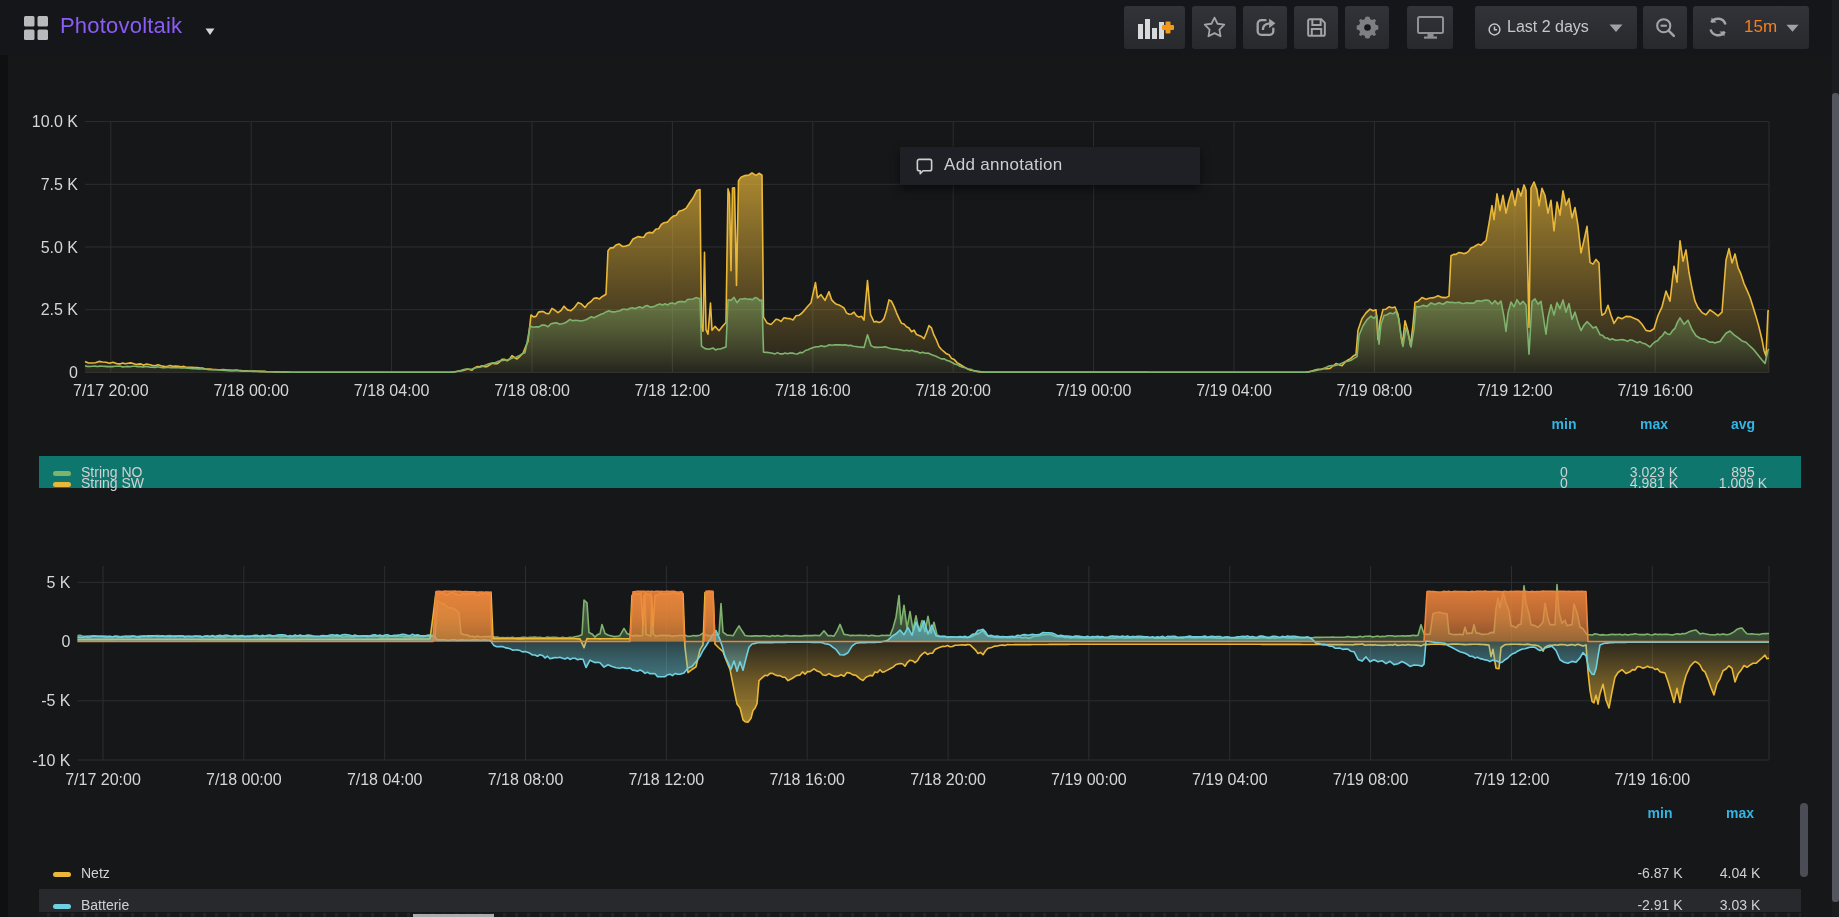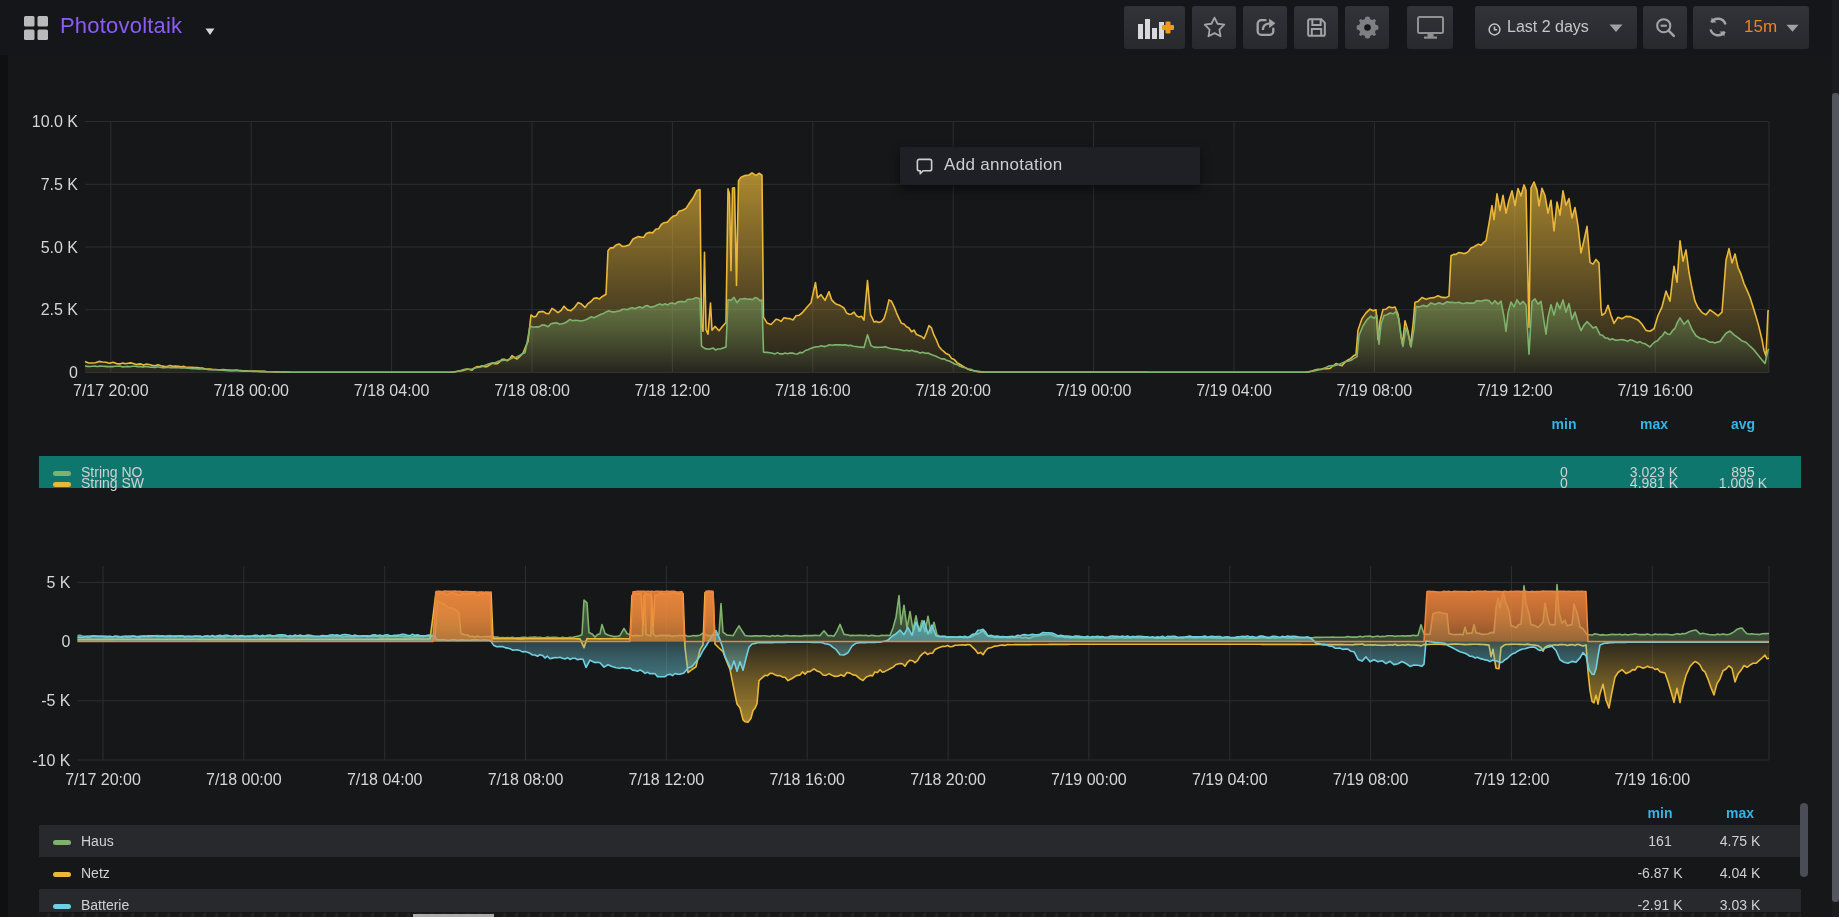--- a/index.html
+++ b/index.html
@@ -240,26 +240,20 @@
       <div class="dash" style="background:#EAB839"></div>
       <div class="nm">String SW</div>
       <div class="lgv" style="left:1480px">0</div>
       <div class="lgv" style="left:1570px">4.981 K</div>
       <div class="lgv" style="left:1659px">1.009 K</div>
     </div>
     <div class="lghead" style="top:801px">
       <div class="lgv" style="left:1576px;top:4px">min</div>
       <div class="lgv" style="left:1656px;top:4px">max</div>
     </div>
-    <div class="lgrow" style="top:825px;height:32px;background:#28292d;">
-      <div class="dash" style="background:#7EB26D"></div>
-      <div class="nm">Haus</div>
-      <div class="lgv" style="left:1576px">161</div>
-      <div class="lgv" style="left:1656px">4.75 K</div>
-    </div>
     <div class="lgrow" style="top:857px;height:39px;">
       <div class="dash" style="background:#EAB839"></div>
       <div class="nm">Netz</div>
       <div class="lgv" style="left:1576px">-6.87 K</div>
       <div class="lgv" style="left:1656px">4.04 K</div>
     </div>
     <div class="lgrow" style="top:889px;height:23px;background:#28292d;">
       <div class="dash" style="background:#6ED0E0"></div>
       <div class="nm">Batterie</div>
       <div class="lgv" style="left:1576px">-2.91 K</div>

